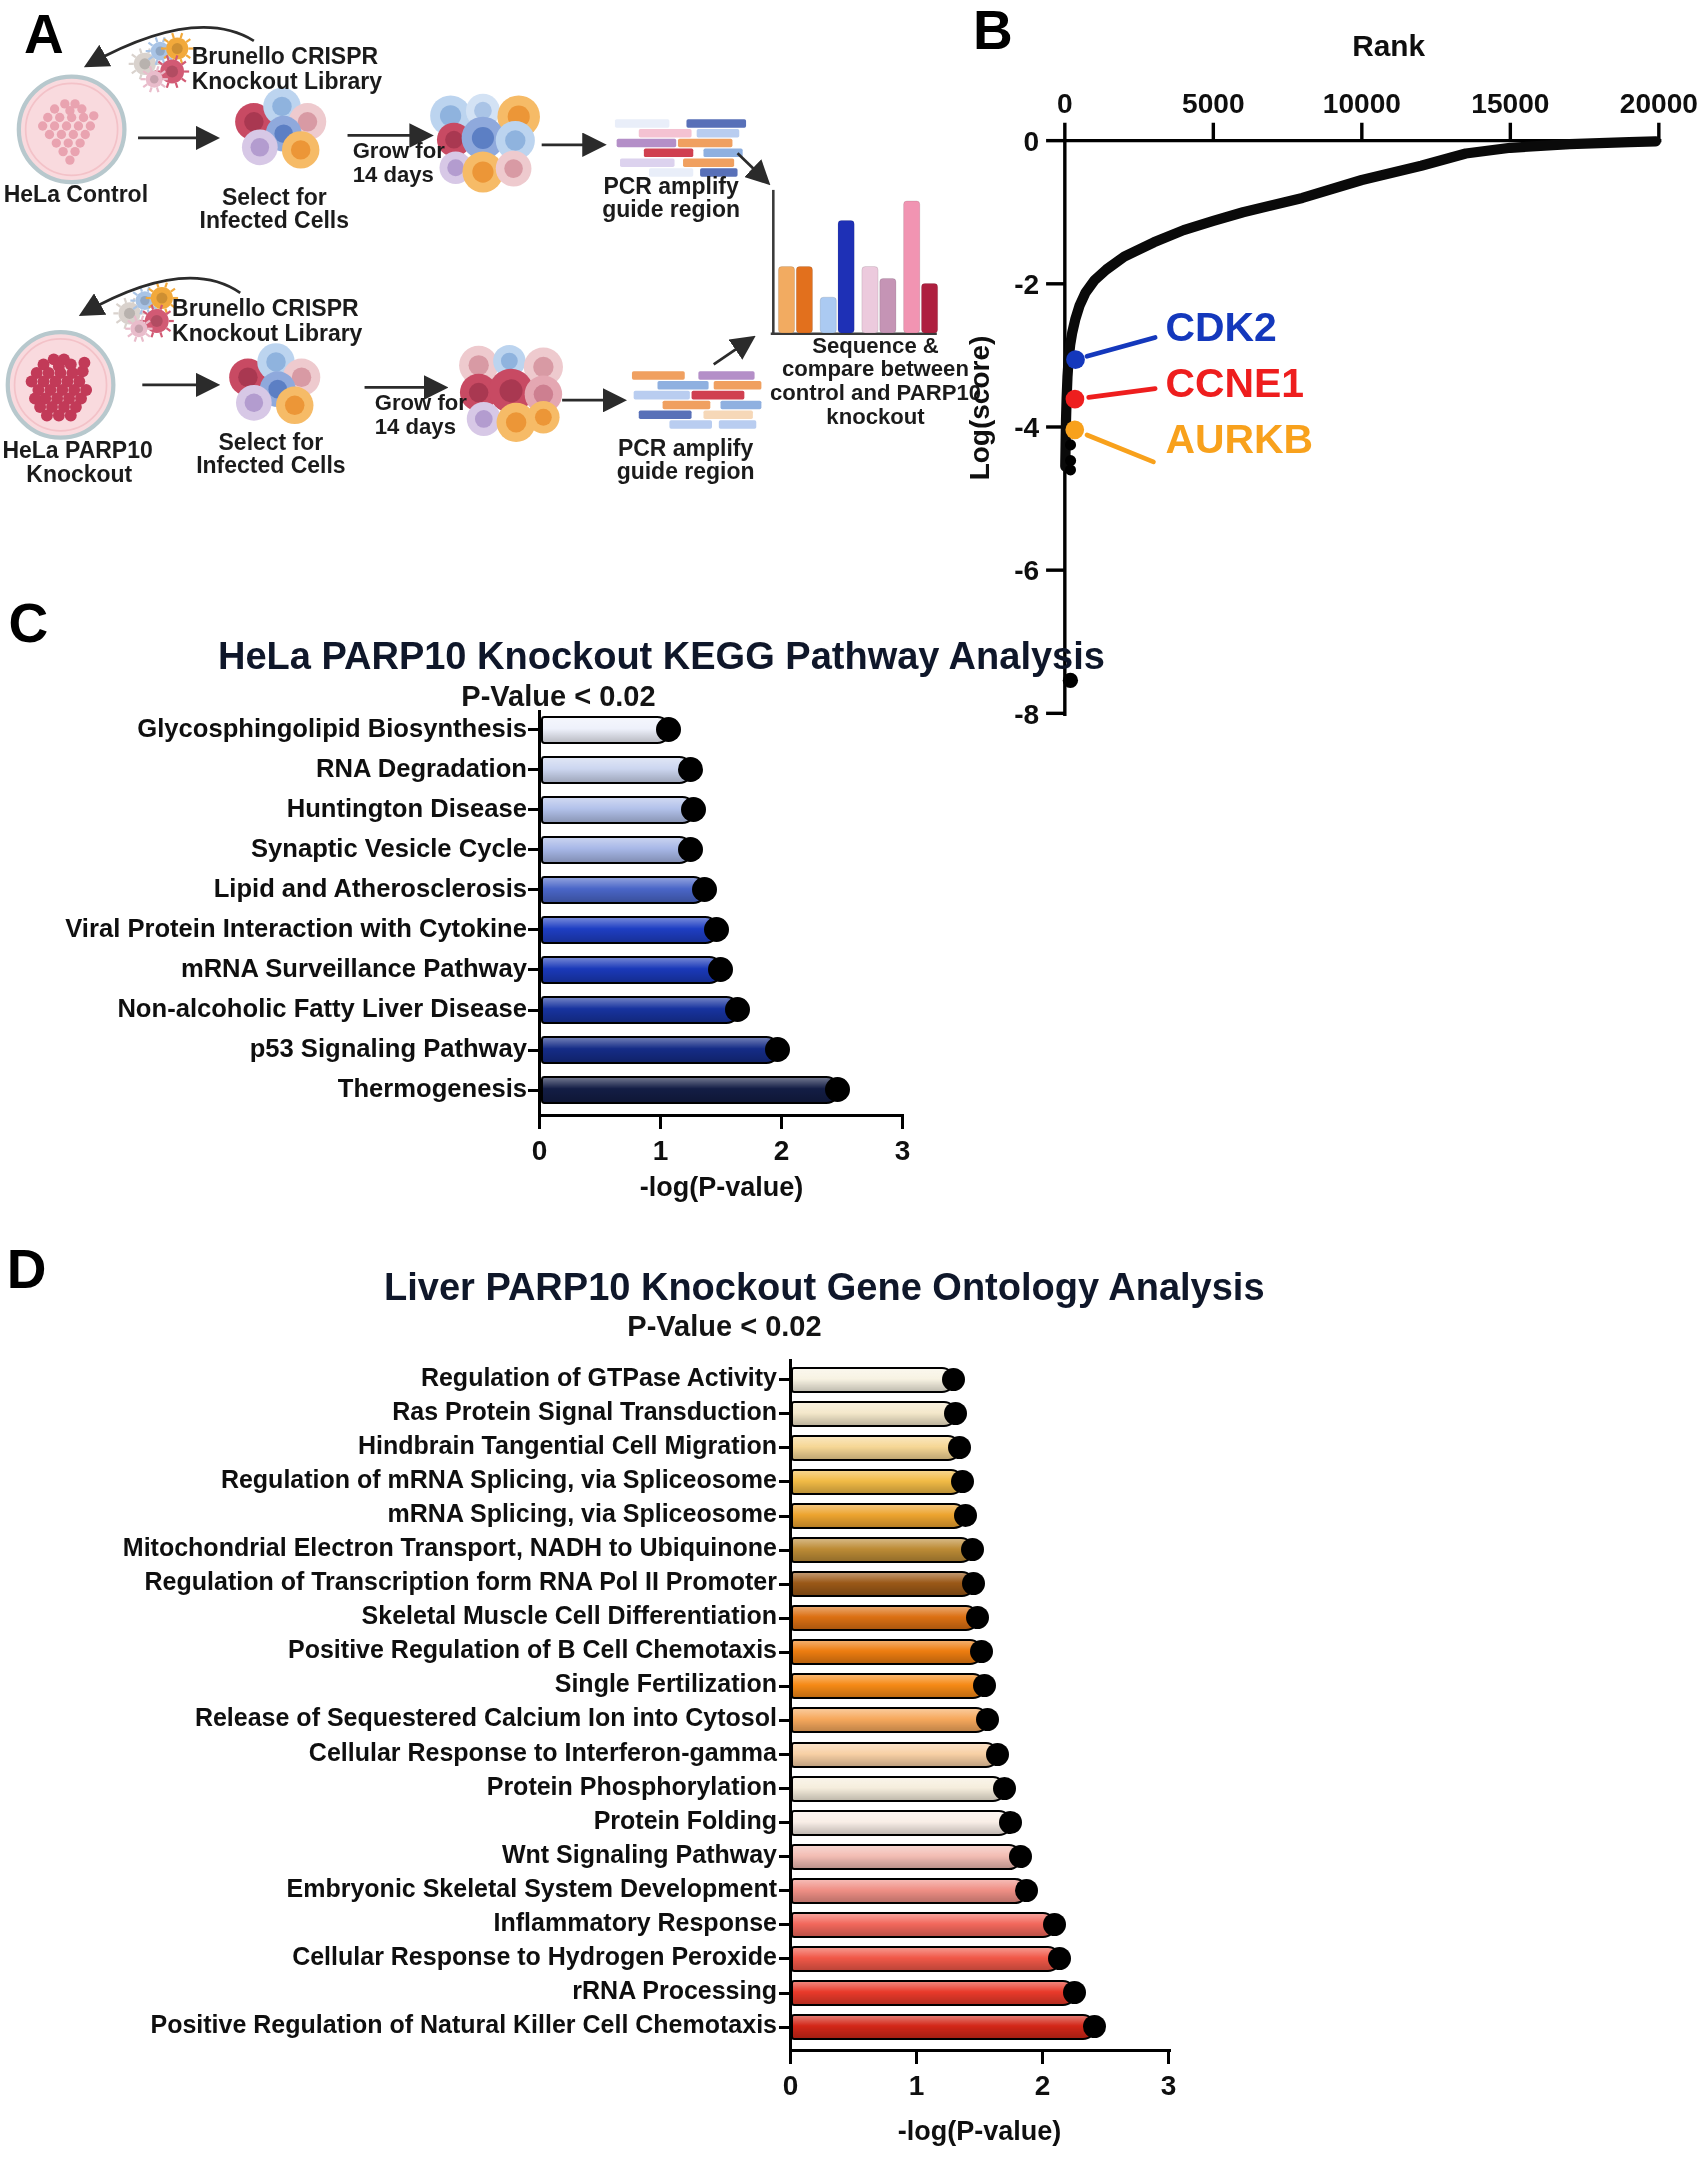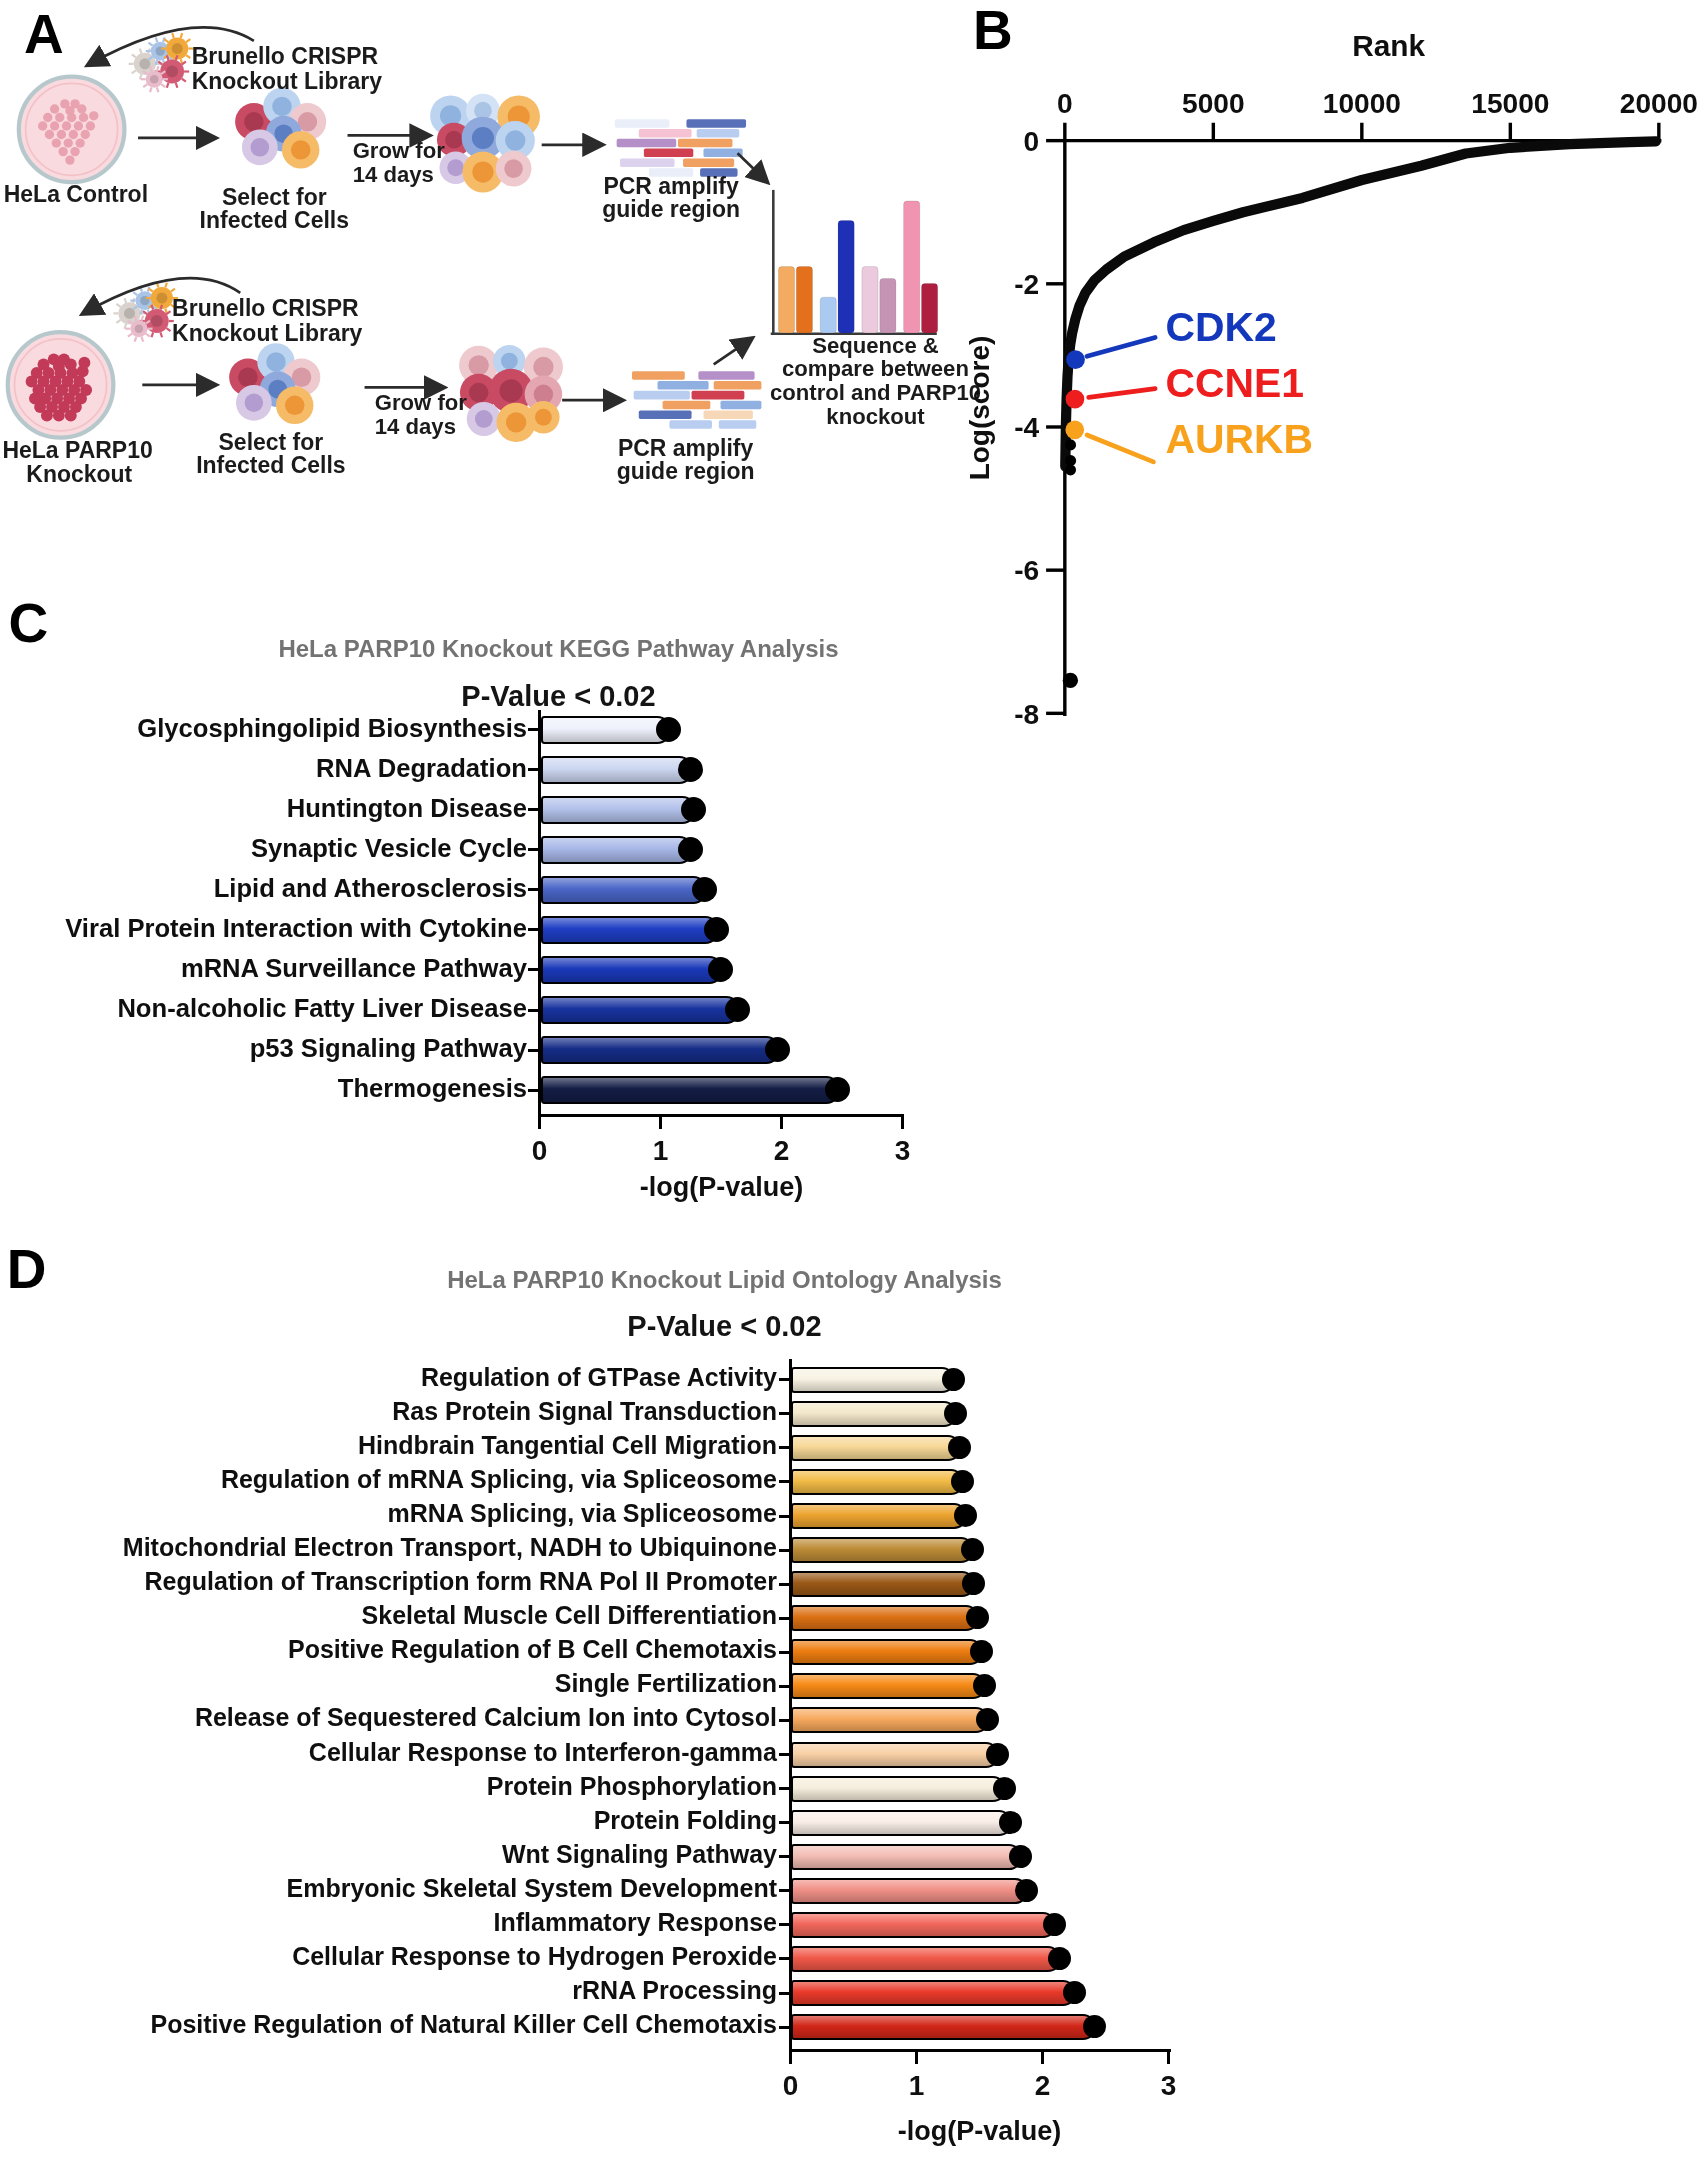--- a/index.html
+++ b/index.html
@@ -1,20 +1,20 @@
 <!DOCTYPE html>
 <html style="font-size:13.6px"><head>
 <meta charset="utf-8">
 <style>
   html,body{margin:0;padding:0;background:#ffffff;}
   .figure{position:relative;width:1704px;height:2164px;background:#ffffff;
           font-family:"Liberation Sans",sans-serif;color:#111;overflow:hidden;}
   .abs{position:absolute;}
   .panel-letter{font-size:55px;font-weight:800;color:#000;line-height:1;}
-  .chart-title{font-weight:700;font-size:24px;text-align:center;color:#737373;white-space:nowrap;}
+  .chart-title{font-weight:700;font-size:38px;color:#0f172a;white-space:nowrap;}
   .chart-subtitle{font-weight:700;font-size:29px;text-align:center;color:#141414;}
   .xaxis-label{font-weight:700;font-size:27px;text-align:center;color:#0f0f0f;}
   .bar-label{font-weight:700;font-size:25.6px;white-space:nowrap;text-align:right;color:#0f0f0f;line-height:1.1;}
   .tick-num{font-weight:700;font-size:28px;color:#0f0f0f;text-align:center;}
   .axis-line{background:#000;}
   .hbar{box-sizing:border-box;border:2.6px solid #000;border-radius:3.4px 13.6px 13.6px 3.4px;position:absolute;
         background-image:linear-gradient(rgba(255,255,255,.38),rgba(255,255,255,0) 45%,rgba(0,0,0,.22));}
   .hbar-cap{position:absolute;background:#000;border-radius:50%;}
   .b-ylabel{font-weight:700;font-size:28px;text-align:center;color:#0f0f0f;}
   .a-text{font-weight:700;fill:#1b1b1b;font-size:27px;}
@@ -419,21 +419,21 @@
         <circle cx="1261.65925" cy="504.36" r="11" fill="#f8a11c"></circle>
         <text x="1368" y="532" class="gene-label" fill="#f8a11c">AURKB</text>
       </g>
   </svg>
   <div class="abs b-ylabel" style="left:852px;top:392px;width:256px;transform:rotate(-90deg)">Log(score)</div>
 
   <div class="abs chart-title" style="left:218px;top:635px;width:681px">HeLa PARP10 Knockout KEGG Pathway Analysis</div>
   <div class="abs chart-subtitle" style="left:218px;top:680px;width:681px">P-Value &lt; 0.02</div>
   <div class="abs xaxis-label" style="left:551px;top:1172px;width:341px">-log(P-value)</div>
 
-  <div class="abs chart-title" style="left:384px;top:1266px;width:681px">HeLa PARP10 Knockout Lipid Ontology Analysis</div>
+  <div class="abs chart-title" style="left:384px;top:1266px;width:681px">Liver PARP10 Knockout Gene Ontology Analysis</div>
   <div class="abs chart-subtitle" style="left:384px;top:1310px;width:681px">P-Value &lt; 0.02</div>
   <div class="abs xaxis-label" style="left:809px;top:2116px;width:341px">-log(P-value)</div>
 
 <div class="abs axis-line" style="left: 538px; top: 710px; width: 3.4px; height: 406px;"></div>
     <div class="abs axis-line" style="left: 538px; top: 1114px; width: 366px; height: 3.4px;"></div>
     <div class="abs axis-line" style="left: 538px; top: 1116px; width: 3.4px; height: 12.8px;"></div>
     <div class="abs tick-num" style="left: 514px; top: 1135px; width: 51px;">0</div>
     <div class="abs axis-line" style="left: 659px; top: 1116px; width: 3.4px; height: 12.8px;"></div>
     <div class="abs tick-num" style="left: 635px; top: 1135px; width: 51px;">1</div>
     <div class="abs axis-line" style="left: 780px; top: 1116px; width: 3.4px; height: 12.8px;"></div>

